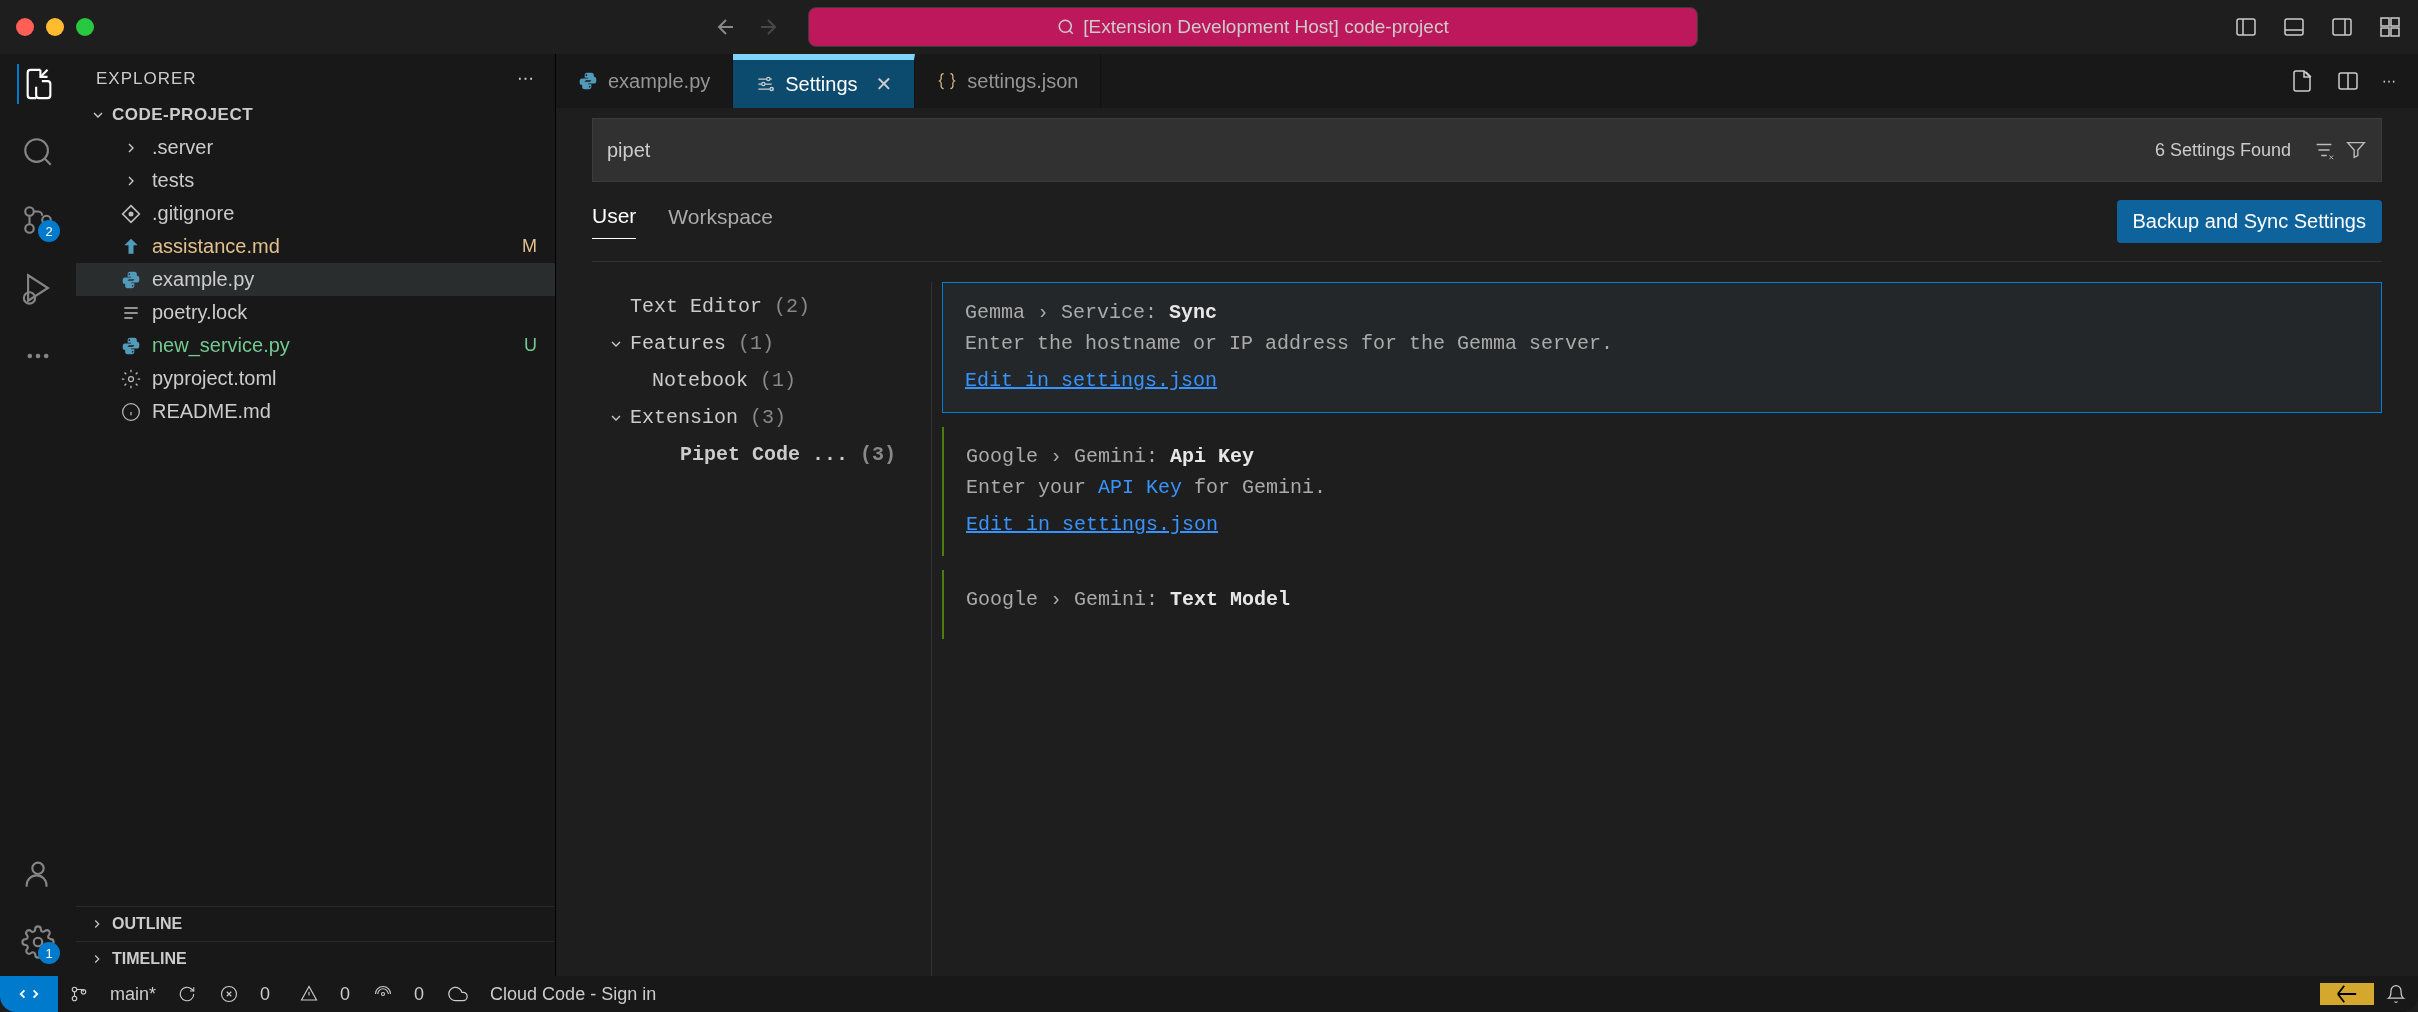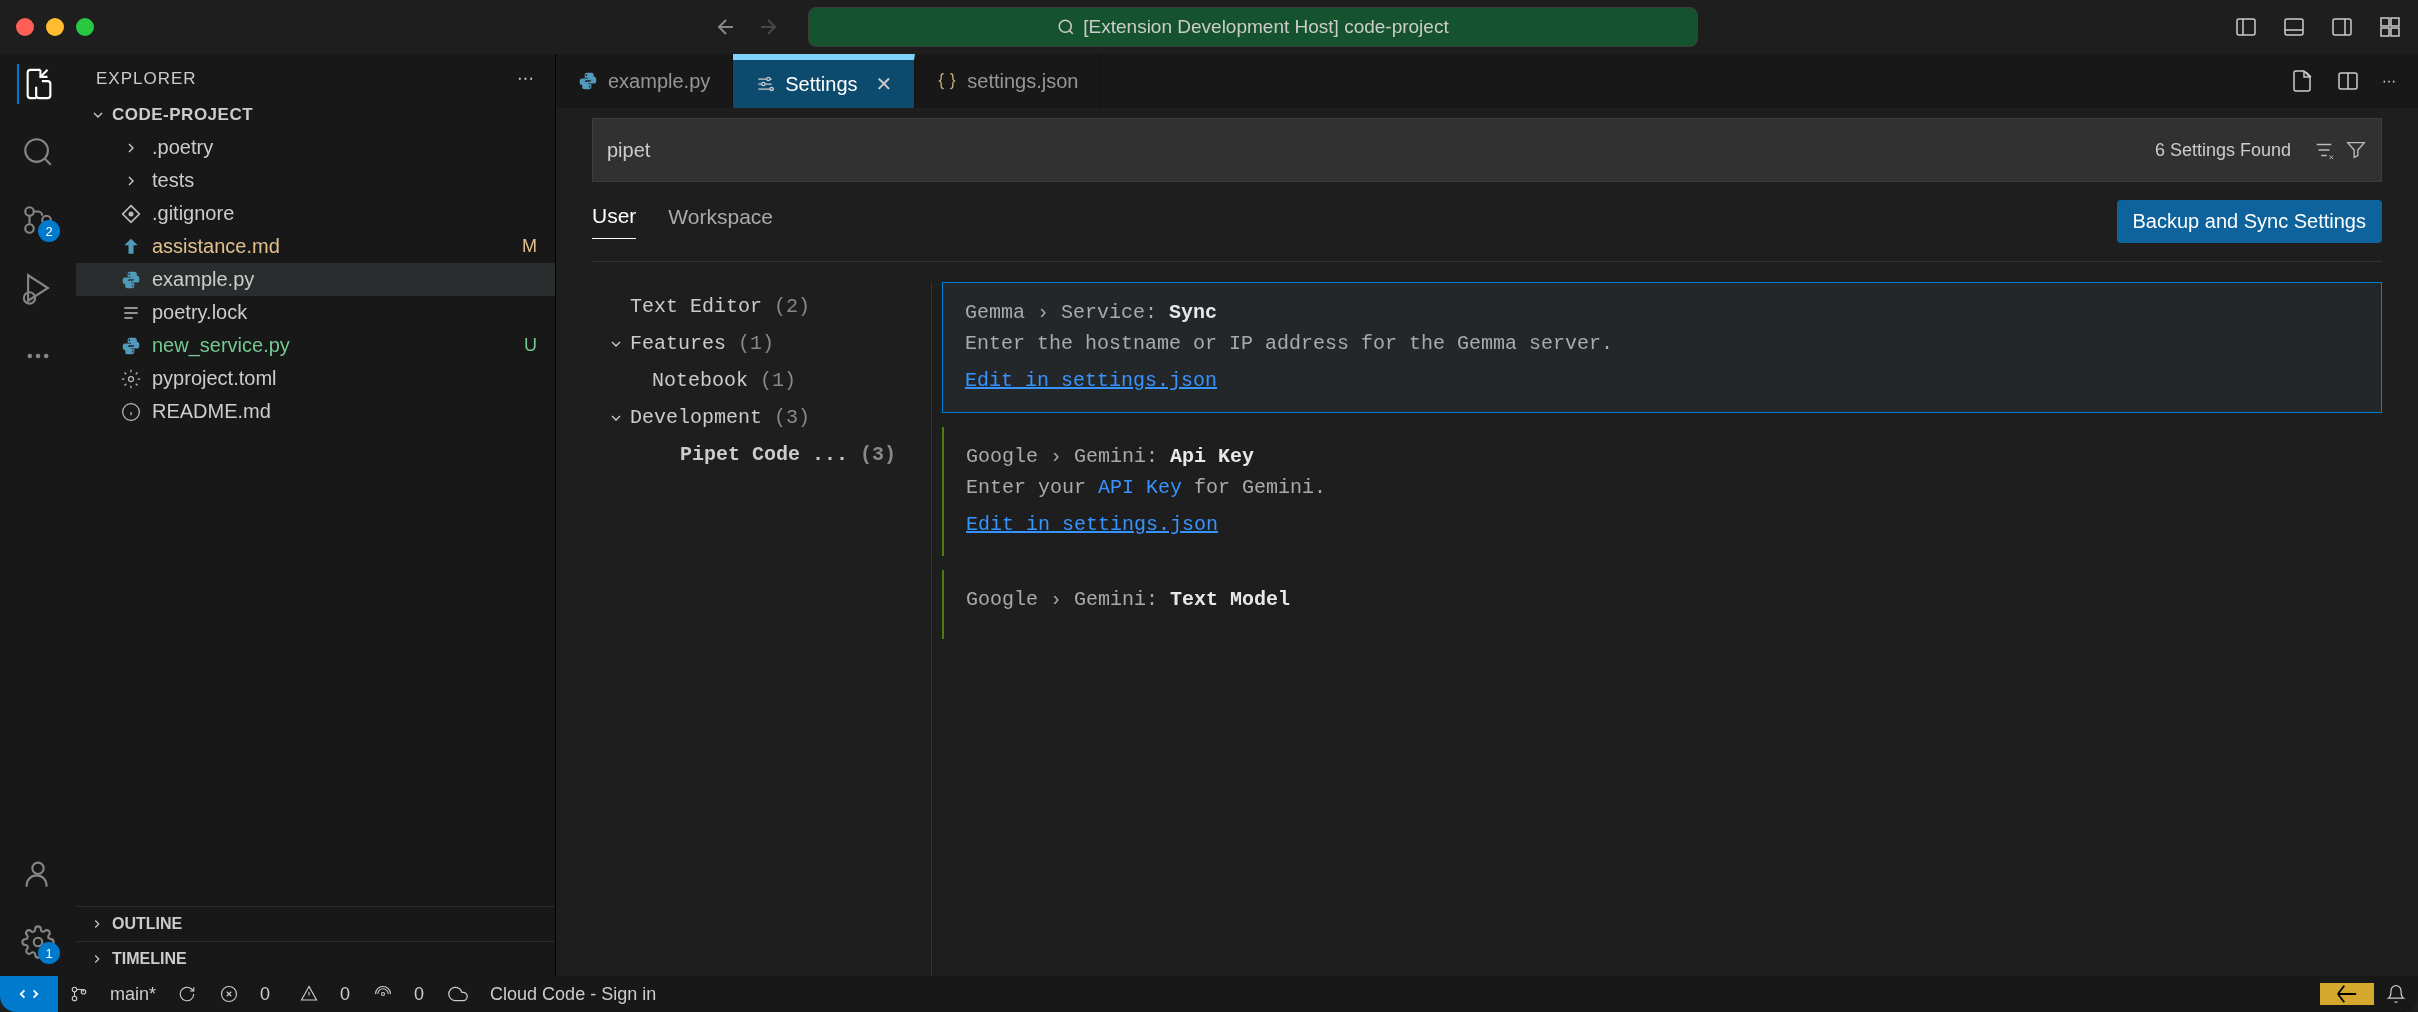--- a/index.html
+++ b/index.html
@@ -24,21 +24,21 @@
 .tl { width: 18px; height: 18px; border-radius: 50%; }
 .tl.red { background: #ff5f57; }
 .tl.yellow { background: #febc2e; }
 .tl.green { background: #28c840; }
 .nav-arrows { display: flex; gap: 18px; margin-left: 590px; color: #888; }
 .command-center {
   flex: 0 0 auto;
   margin-left: 28px;
   width: 890px;
   height: 40px;
-  background: #14532d;
+  background: #be185d;
   border: 1px solid #3c3c3c;
   border-radius: 8px;
   display: flex;
   align-items: center;
   justify-content: center;
   gap: 8px;
   color: #ccc;
   font-size: 19px;
 }
 .title-right-icons { margin-left: auto; display: flex; gap: 24px; color: #ccc; }
@@ -290,21 +290,21 @@
         </svg>
       <span>CODE-PROJECT</span>
     </div>
     <div class="tree" id="tree">
         <div class="tree-item depth1 ">
           <span class="file-icon">
             <svg width="16" height="16" viewBox="0 0 24 24" fill="none" stroke="#ccc" stroke-width="2">
               <path d="M9 18l6-6-6-6"></path>
             </svg>
           </span>
-    <span class="label">.poetry</span>
+    <span class="label">.server</span>
     </div>
         <div class="tree-item depth1 ">
           <span class="file-icon">
             <svg width="16" height="16" viewBox="0 0 24 24" fill="none" stroke="#ccc" stroke-width="2">
               <path d="M9 18l6-6-6-6"></path>
             </svg>
           </span>
     <span class="label">tests</span>
     </div>
         <div class="tree-item depth1 ">
@@ -475,21 +475,21 @@
             </div>
             <div class="toc-item indent">
               <span style="width:16px"></span>
               <span>Notebook</span>
               <span class="toc-count">(1)</span>
             </div>
             <div class="toc-item ">
               <svg width="16" height="16" viewBox="0 0 24 24" fill="none" stroke="currentColor" stroke-width="2">
                 <path d="M6 9l6 6 6-6"></path>
               </svg>
-              <span>Development</span>
+              <span>Extension</span>
               <span class="toc-count">(3)</span>
             </div>
             <div class="toc-item indent2">
               <span style="width:16px"></span>
               <span>Pipet Code ...</span>
               <span class="toc-count">(3)</span>
             </div>
           </div>
         <div class="settings-list" id="settings-list">
             <div class="setting focused"><div class="setting-title"><span class="scope">Gemma › Service: </span><span class="name">Sync</span></div><div class="setting-desc">Enter the hostname or IP address for the Gemma server.</div><a class="edit-link" href="#">Edit in settings.json</a></div>

